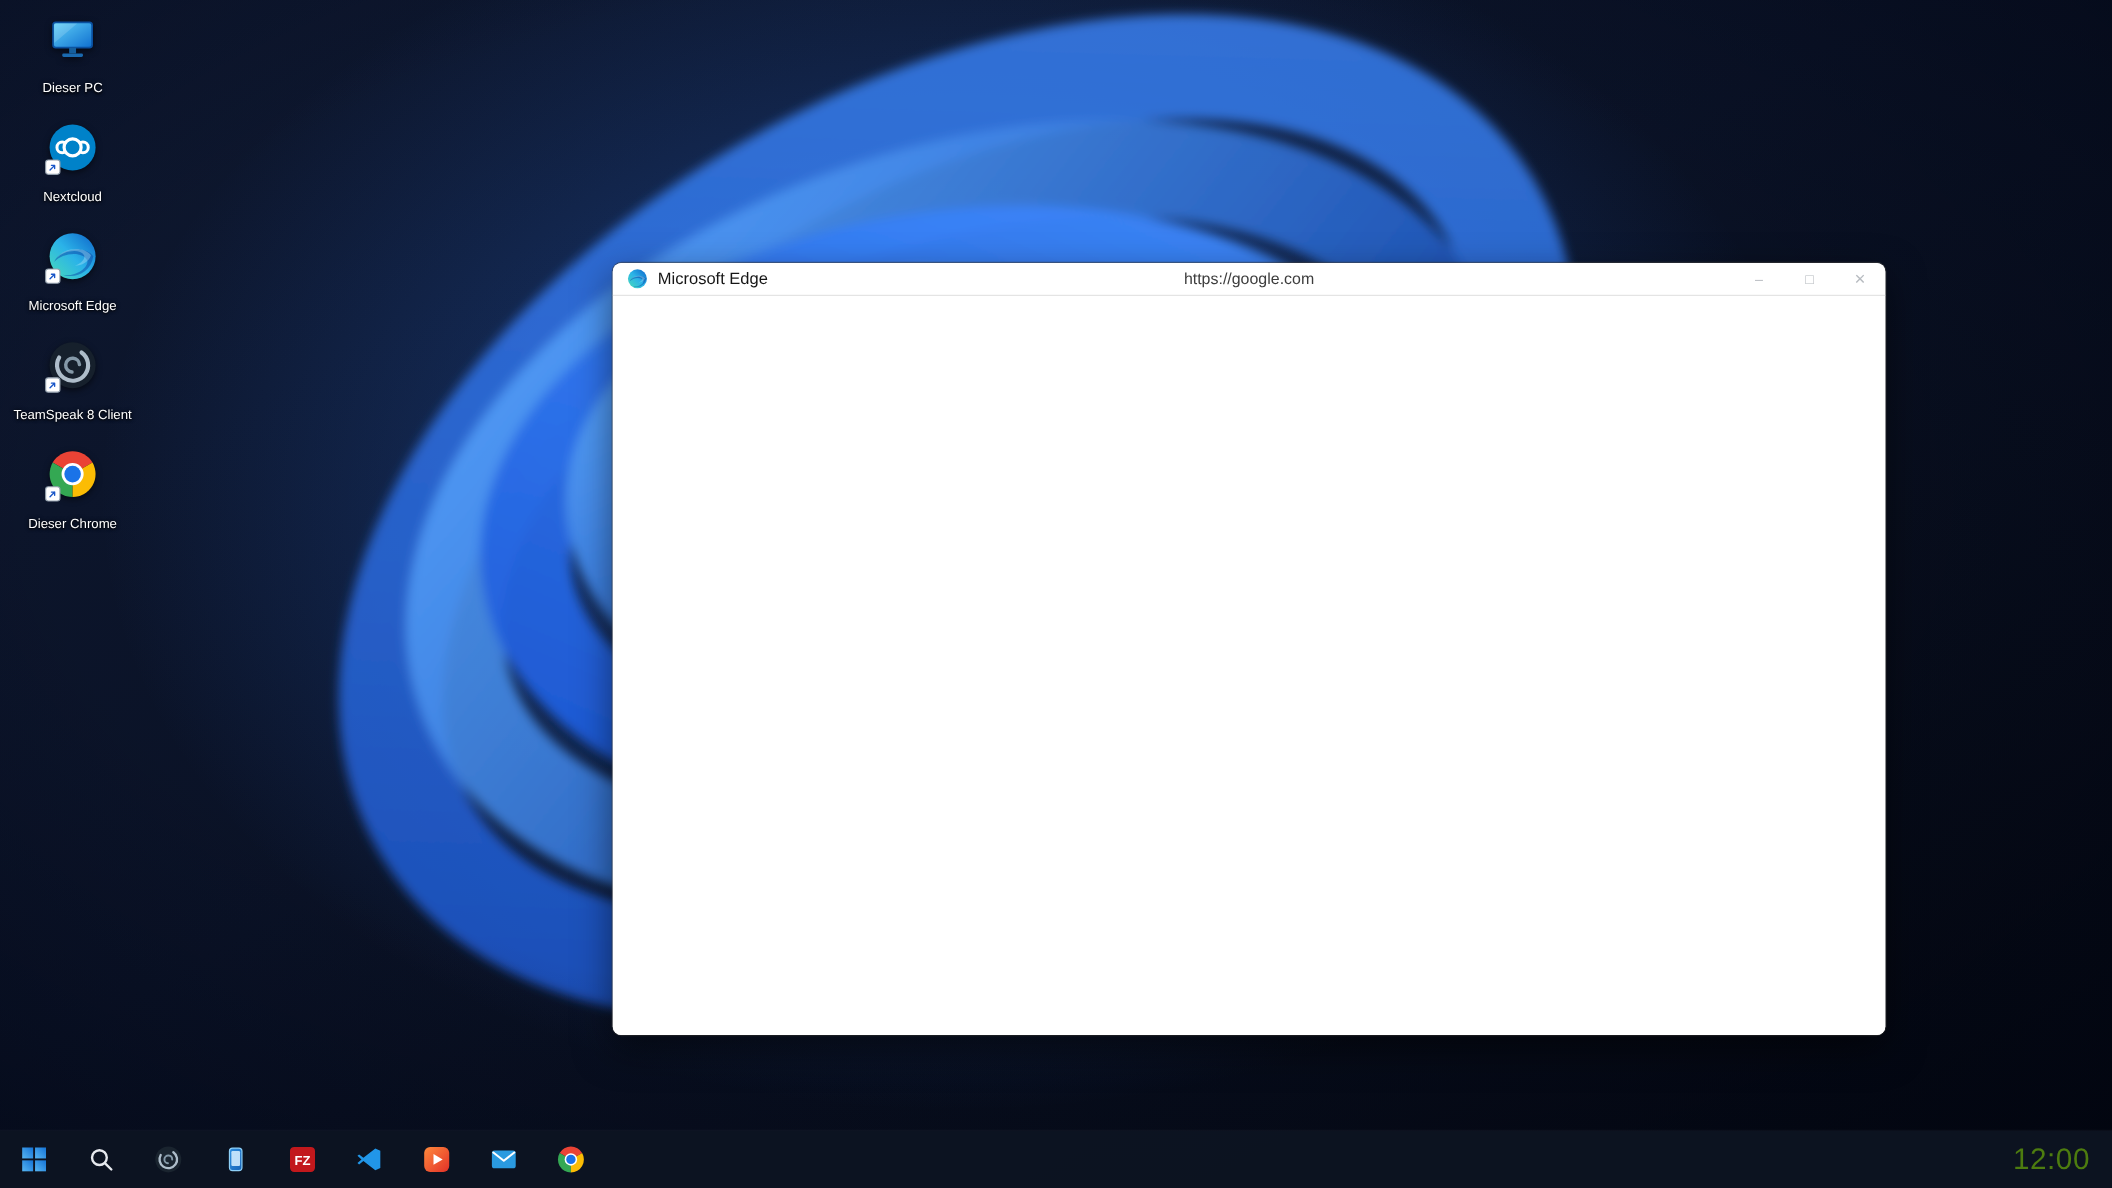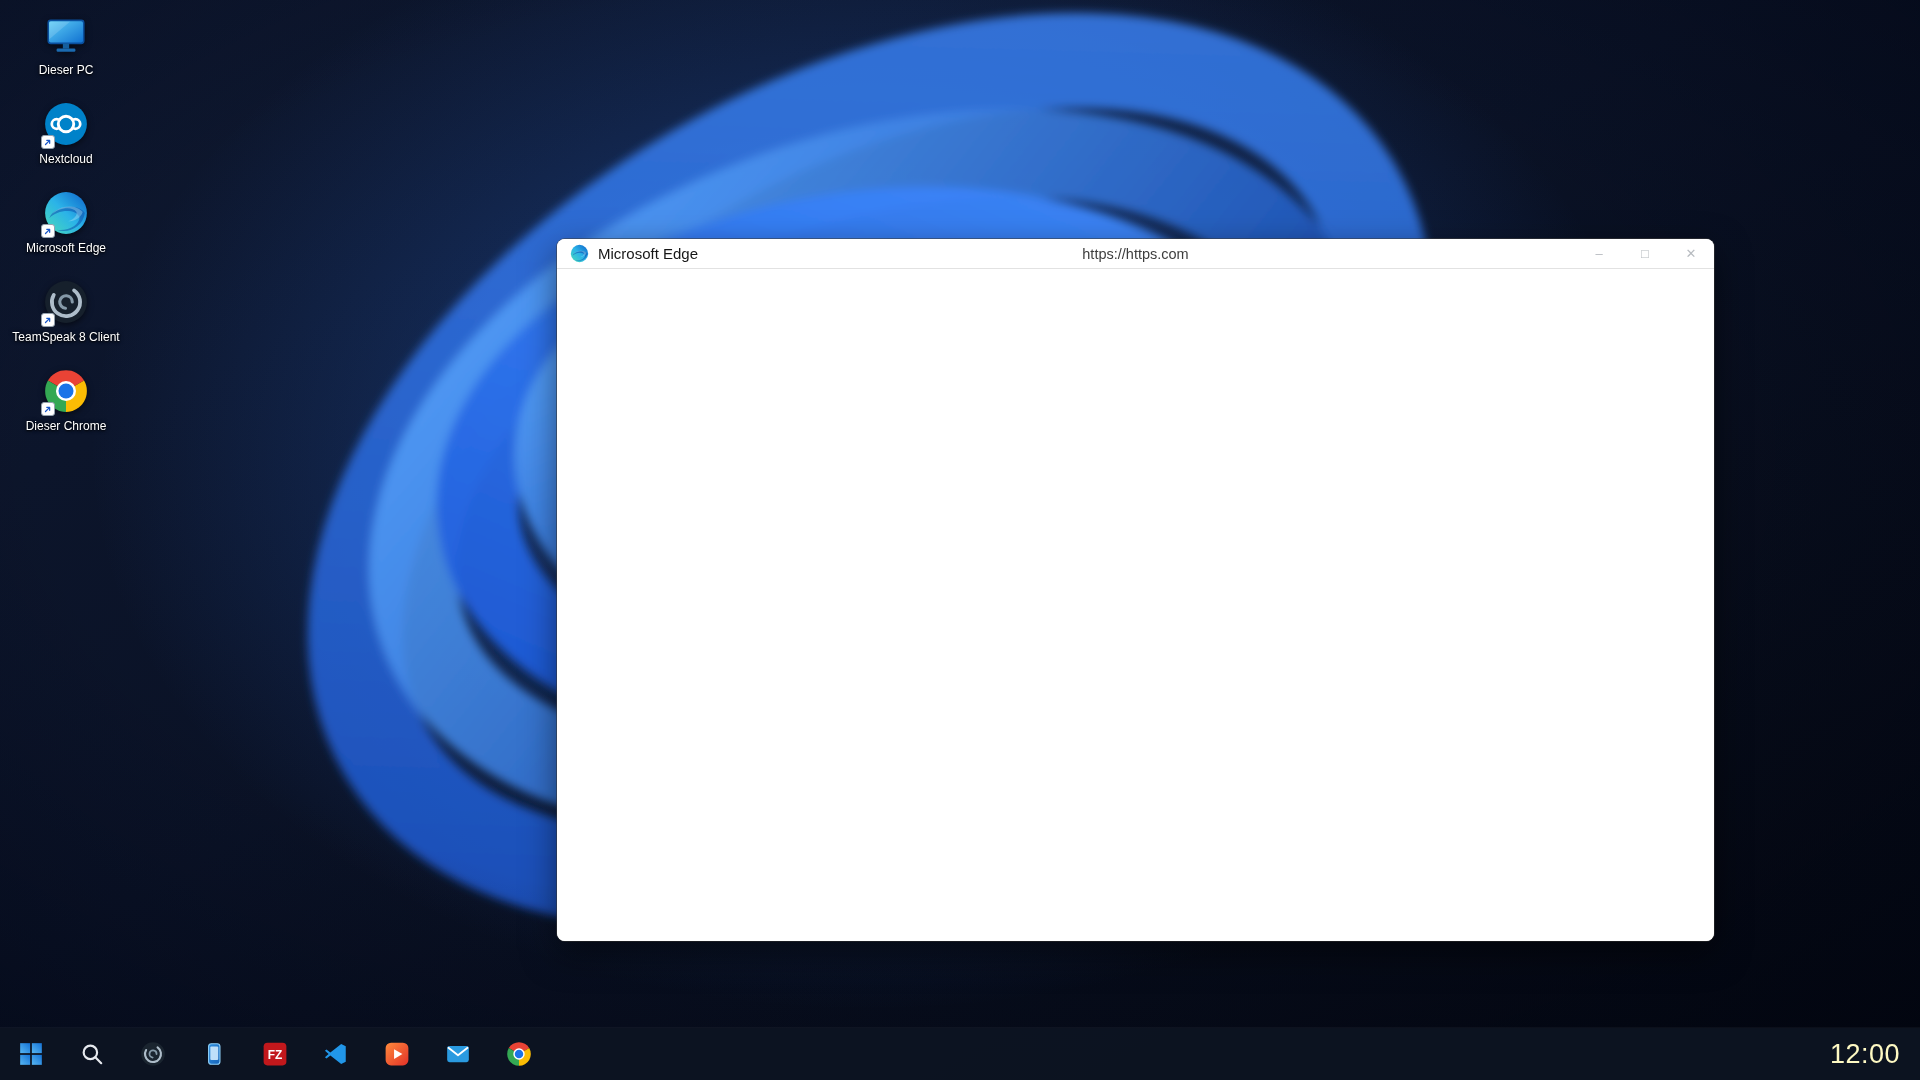--- a/index.html
+++ b/index.html
@@ -5,21 +5,21 @@
   * { margin:0; padding:0; box-sizing:border-box; }
   html,body { width:1920px; height:1080px; overflow:hidden; background:#04070f;
               font-family:"Liberation Sans", sans-serif; }
   .screen { position:relative; width:1920px; height:1080px; overflow:hidden; background:#060b16; }
 
   
   .wallpaper { position:absolute; inset:0; width:1920px; height:1080px; display:block; }
 
   
   .desktop-icons { position:absolute; left:14px; top:8px; display:flex; flex-direction:column; gap:16px; z-index:2; }
-  .dicon { width:104px; display:flex; flex-direction:column; align-items:center; gap:5px;
+  .dicon { width:104px; display:flex; flex-direction:column; align-items:center; gap:15px;
            padding:4px 0; border-radius:4px; cursor:pointer; }
   .dicon .art { position:relative; width:46px; height:46px; }
   .dicon .art > svg.main { width:46px; height:46px; filter:drop-shadow(0 2px 3px rgba(0,0,0,.55)); }
   .shortcut-badge { position:absolute; left:-2px; bottom:-2px; width:14px; height:14px;
            background:#fff; border:1px solid #93a0ad; border-radius:3px;
            display:flex; align-items:center; justify-content:center; }
   .shortcut-badge svg { width:10px; height:10px; }
   .dicon .lbl { font-size:12px; color:#fff; white-space:nowrap;
            text-shadow:0 1px 2px rgba(0,0,0,.95), 0 0 4px rgba(0,0,0,.7); }
 
@@ -40,21 +40,21 @@
 
   
   .taskbar { position:absolute; left:0; right:0; bottom:0; height:52px; z-index:5;
              background:rgba(13,20,33,.96); display:flex; align-items:center; padding:0 8px;
              box-shadow:0 -1px 0 rgba(255,255,255,.04); }
   .tb-items { display:flex; align-items:center; gap:16px; }
   .task-btn { width:45px; height:45px; border-radius:6px; display:flex; align-items:center;
               justify-content:center; cursor:pointer; }
   .task-btn > svg { width:26px; height:26px; display:block; }
   .clock { position:absolute; right:20px; top:50%; transform:translateY(-50%);
-           color:#fef9c3; font-size:27px; letter-spacing:.5px; cursor:default; }
+           color:#4d7c0f; font-size:27px; letter-spacing:.5px; cursor:default; }
 </style>
 </head>
 <body>
 
 <div class="screen">
 
   <svg width="0" height="0" style="position:absolute">
     <defs>
       <linearGradient id="pcScr" x1="0" y1="0" x2="1" y2="1">
         <stop offset="0" stop-color="#5fd0f7"></stop>
@@ -208,21 +208,21 @@
   <div class="window">
     <div class="titlebar">
       <div class="tb-left">
         <svg class="tb-appicon" viewBox="0 0 44 44">
           <circle cx="22" cy="22" r="20" fill="url(#edgeG)"></circle>
           <path d="M6,27 C10,15 34,12 40,22 C38,36 24,42 13,38 C24,40 35,33 35,26 C31,17 13,19 6,27 Z" fill="#0a47a8" opacity=".5"></path>
           <path d="M8,24 C14,14 32,13 38,21 C36,27 30,30 24,30 C30,28 33,24 32,21 C28,15 14,17 8,24 Z" fill="#bfeffc" opacity=".35"></path>
         </svg>
         <span class="tb-title">Microsoft Edge</span>
       </div>
-      <span class="tb-url">https://https.com</span>
+      <span class="tb-url">https://google.com</span>
       <div class="tb-controls">
         <div class="tb-btn">–</div>
         <div class="tb-btn">□</div>
         <div class="tb-btn close">✕</div>
       </div>
     </div>
     <div class="win-body"></div>
   </div>
 
   <div class="taskbar">

